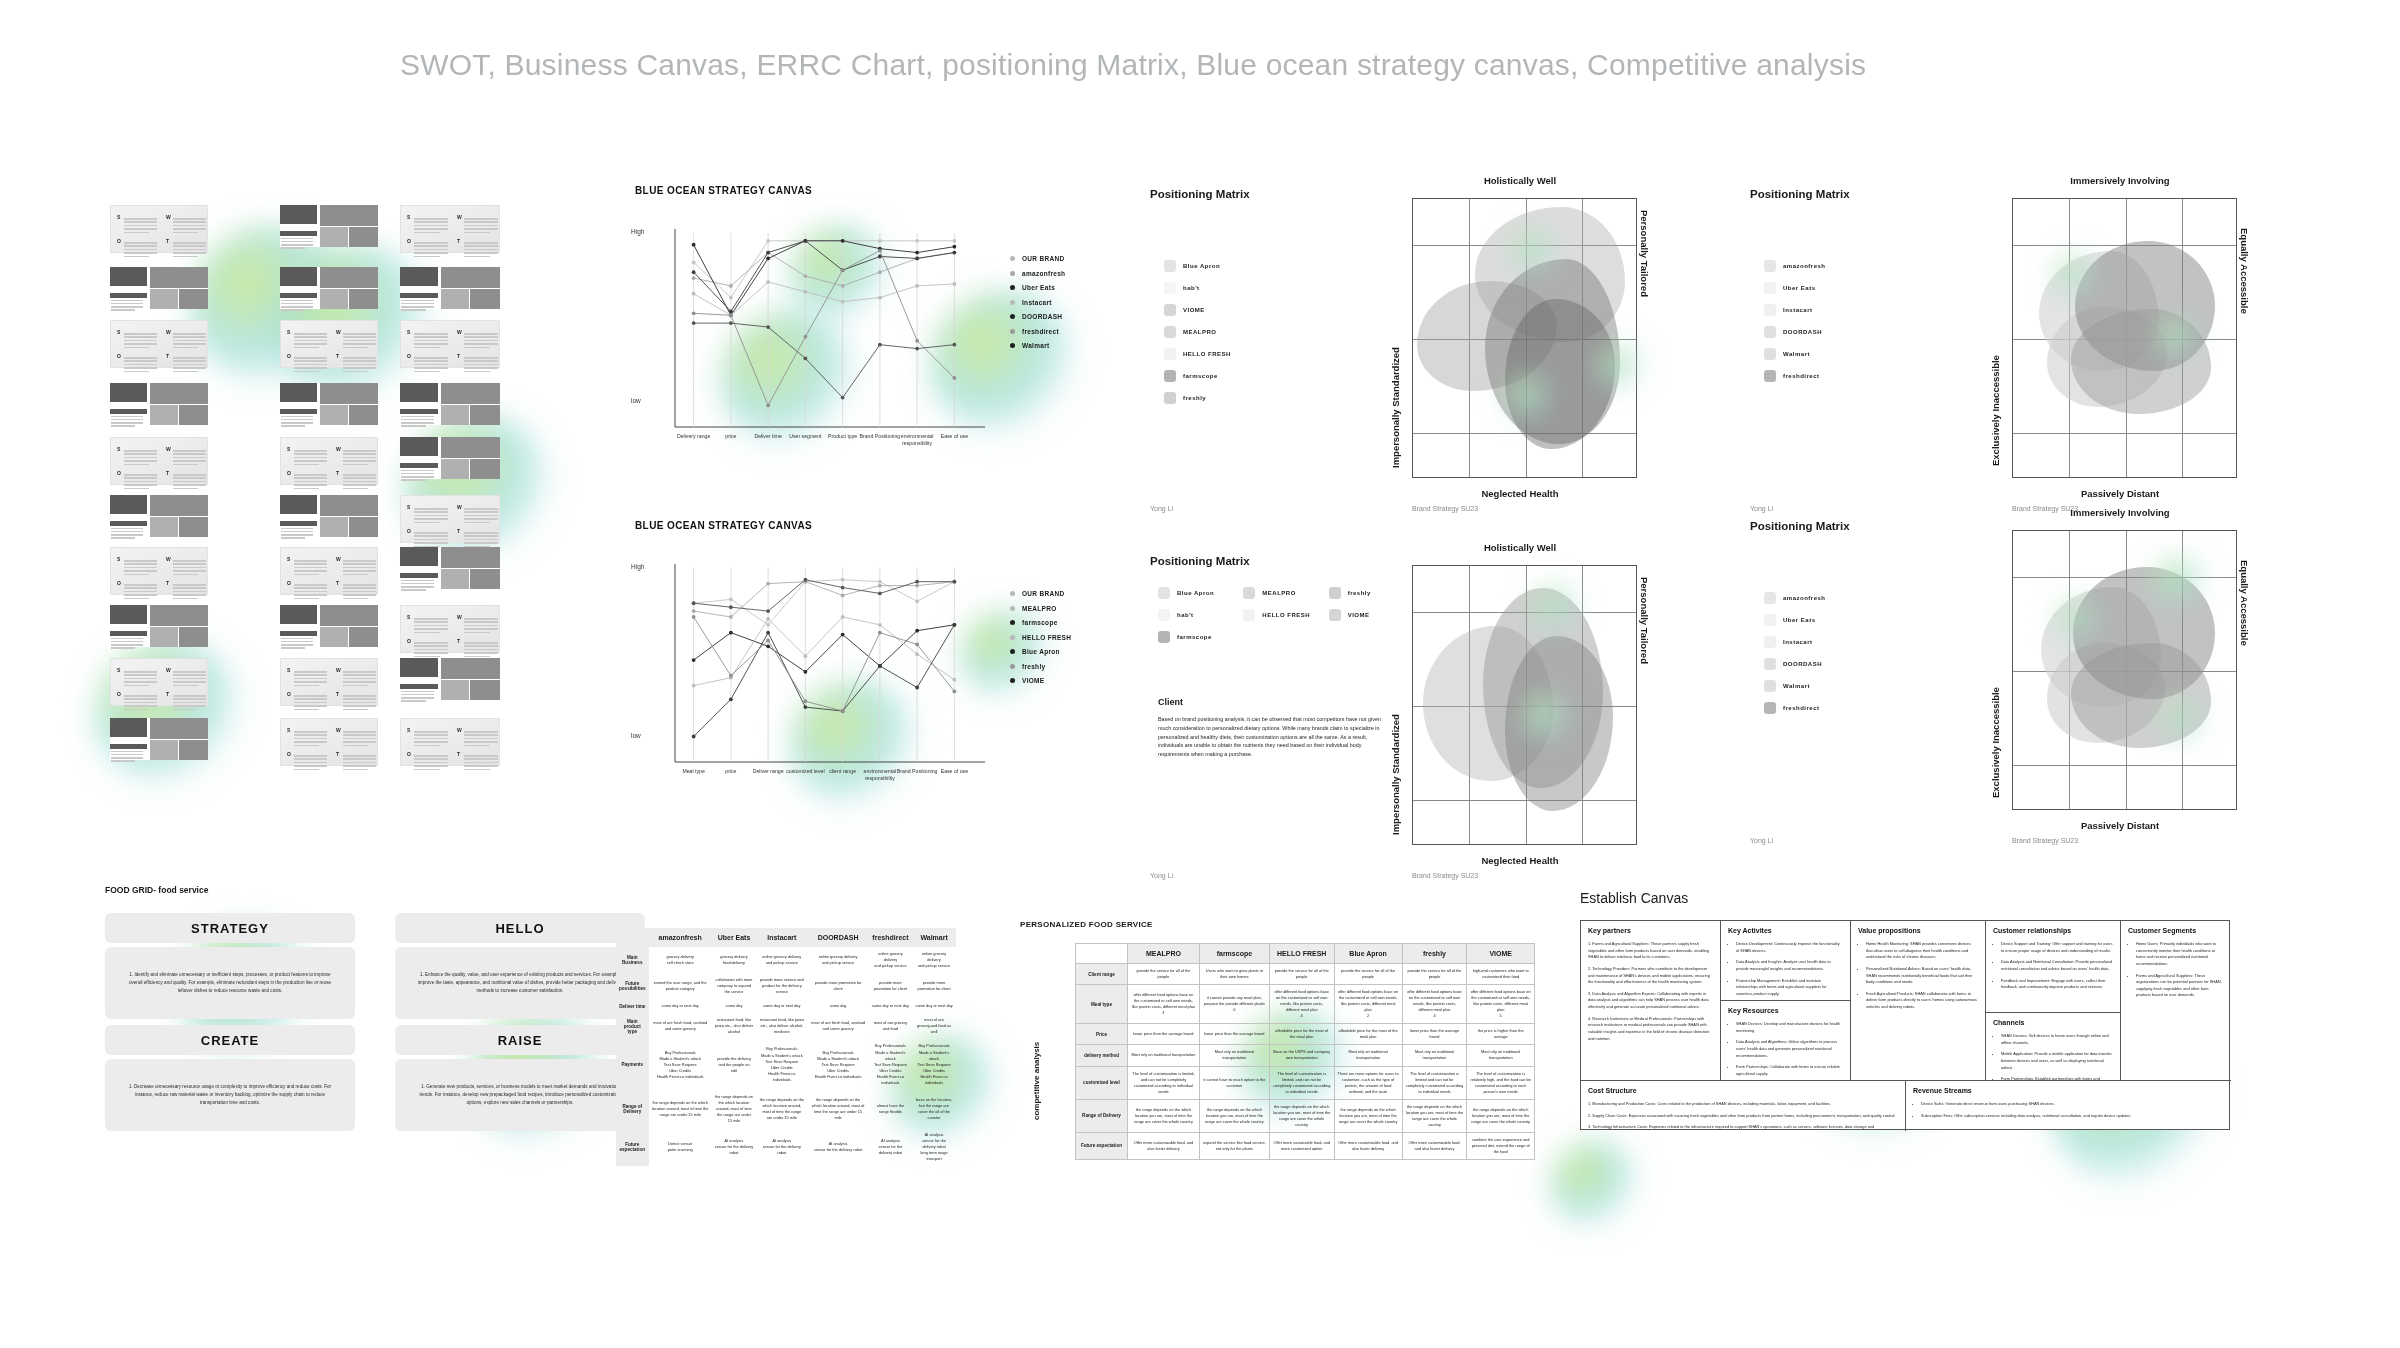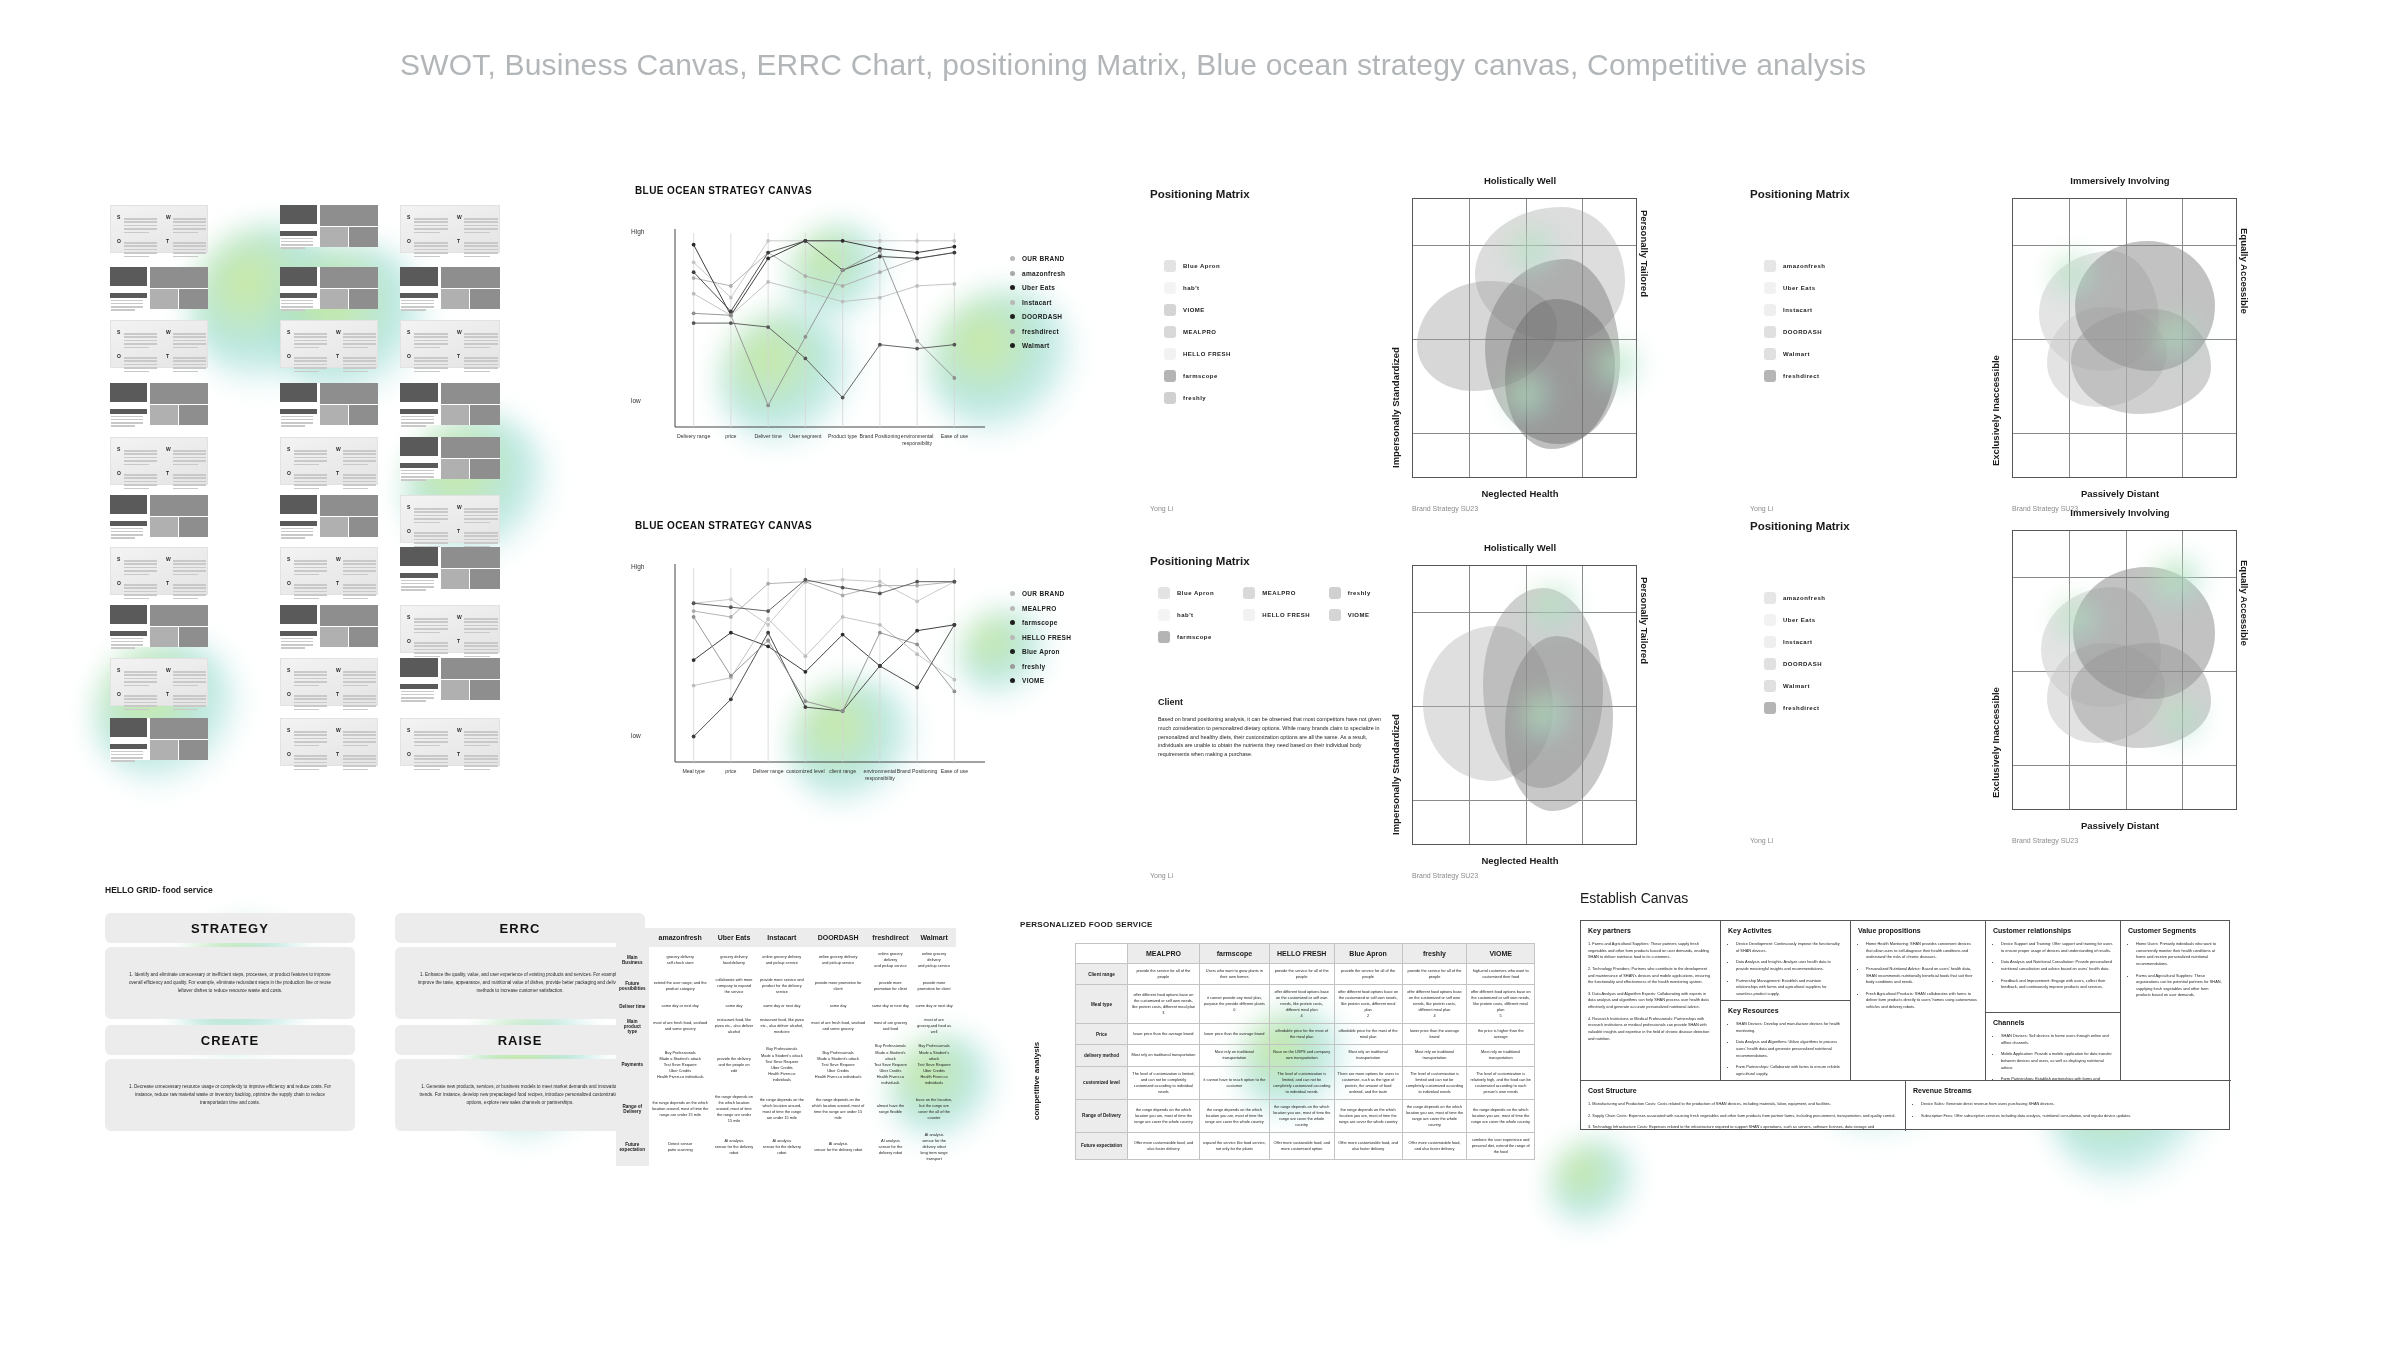--- a/index.html
+++ b/index.html
@@ -1111,25 +1111,25 @@
     <div class="mblob" style="left:58px;top:112px;width:140px;height:105px;background:rgba(150,150,150,.45);border-radius:58% 42% 52% 48%/48% 56% 44% 52%;"></div>
     <div class="blob" style="left:142px;top:28px;width:48px;height:48px;"></div>
     <div class="blob" style="left:46px;top:70px;width:40px;height:40px;"></div>
     <div class="blob" style="left:150px;top:170px;width:40px;height:40px;"></div>
   </div>
   <div class="footL" style="position:absolute;left:0;top:317px;">Yong Li</div>
   <div class="footR" style="position:absolute;left:262px;top:317px;">Brand Strategy SU23</div>
 </div>
 
 <div id="errc">
-  <h3>HELLO GRID- food service</h3>
+  <h3>FOOD GRID- food service</h3>
   <div id="errc-cells" style="position:relative;margin-top:18px;height:230px;">
       <div class="errc-cell errc-head" style="left: 0px; top: 0px; width: 250px; height: 30px;">STRATEGY</div>
       <div class="errc-cell errc-body" style="left: 0px; top: 34px; width: 250px; height: 72px;">1. Identify and eliminate unnecessary or inefficient steps, processes, or product features to improve overall efficiency and quality. For example, eliminate redundant steps in the production line or reuse leftover dishes to reduce resource waste and costs.</div>
-      <div class="errc-cell errc-head" style="left: 290px; top: 0px; width: 250px; height: 30px;">ERRC</div>
+      <div class="errc-cell errc-head" style="left: 290px; top: 0px; width: 250px; height: 30px;">HELLO</div>
       <div class="errc-cell errc-body" style="left: 290px; top: 34px; width: 250px; height: 72px;">1. Enhance the quality, value, and user experience of existing products and services. For example, improve the taste, appearance, and nutritional value of dishes, provide better packaging and delivery methods to increase customer satisfaction.</div>
       <div class="errc-cell errc-head" style="left: 0px; top: 112px; width: 250px; height: 30px;">CREATE</div>
       <div class="errc-cell errc-body" style="left: 0px; top: 146px; width: 250px; height: 72px;">1.  Decrease unnecessary resource usage or complexity to improve efficiency and reduce costs. For instance, reduce raw material waste or inventory backlog, optimize the supply chain to reduce transportation time and costs.</div>
       <div class="errc-cell errc-head" style="left: 290px; top: 112px; width: 250px; height: 30px;">RAISE</div>
       <div class="errc-cell errc-body" style="left: 290px; top: 146px; width: 250px; height: 72px;">1. Generate new products, services, or business models to meet market demands and innovation trends. For instance, develop new prepackaged food recipes, introduce personalized customization options, explore new sales channels or partnerships.</div>
     </div>
 </div>
 
 <div style="position:absolute;left:616px;top:928px;">
   <table class="ctable" id="cmp-grocery" style="position:relative;width:340px;">

